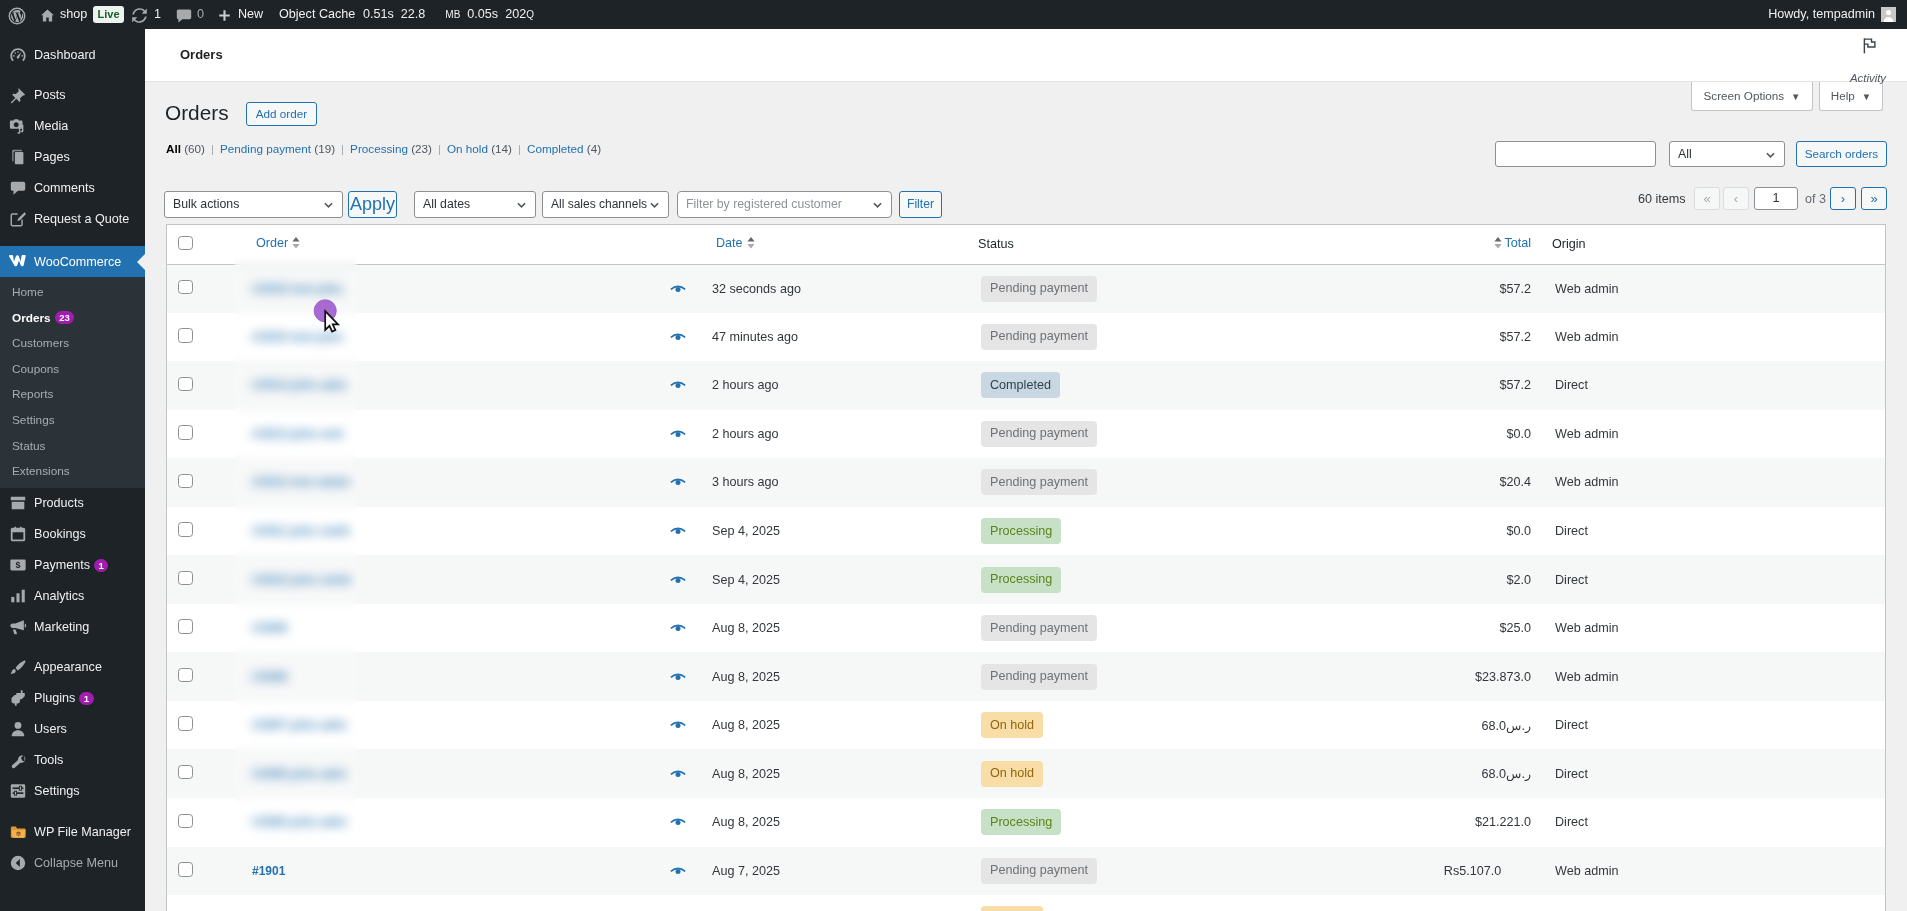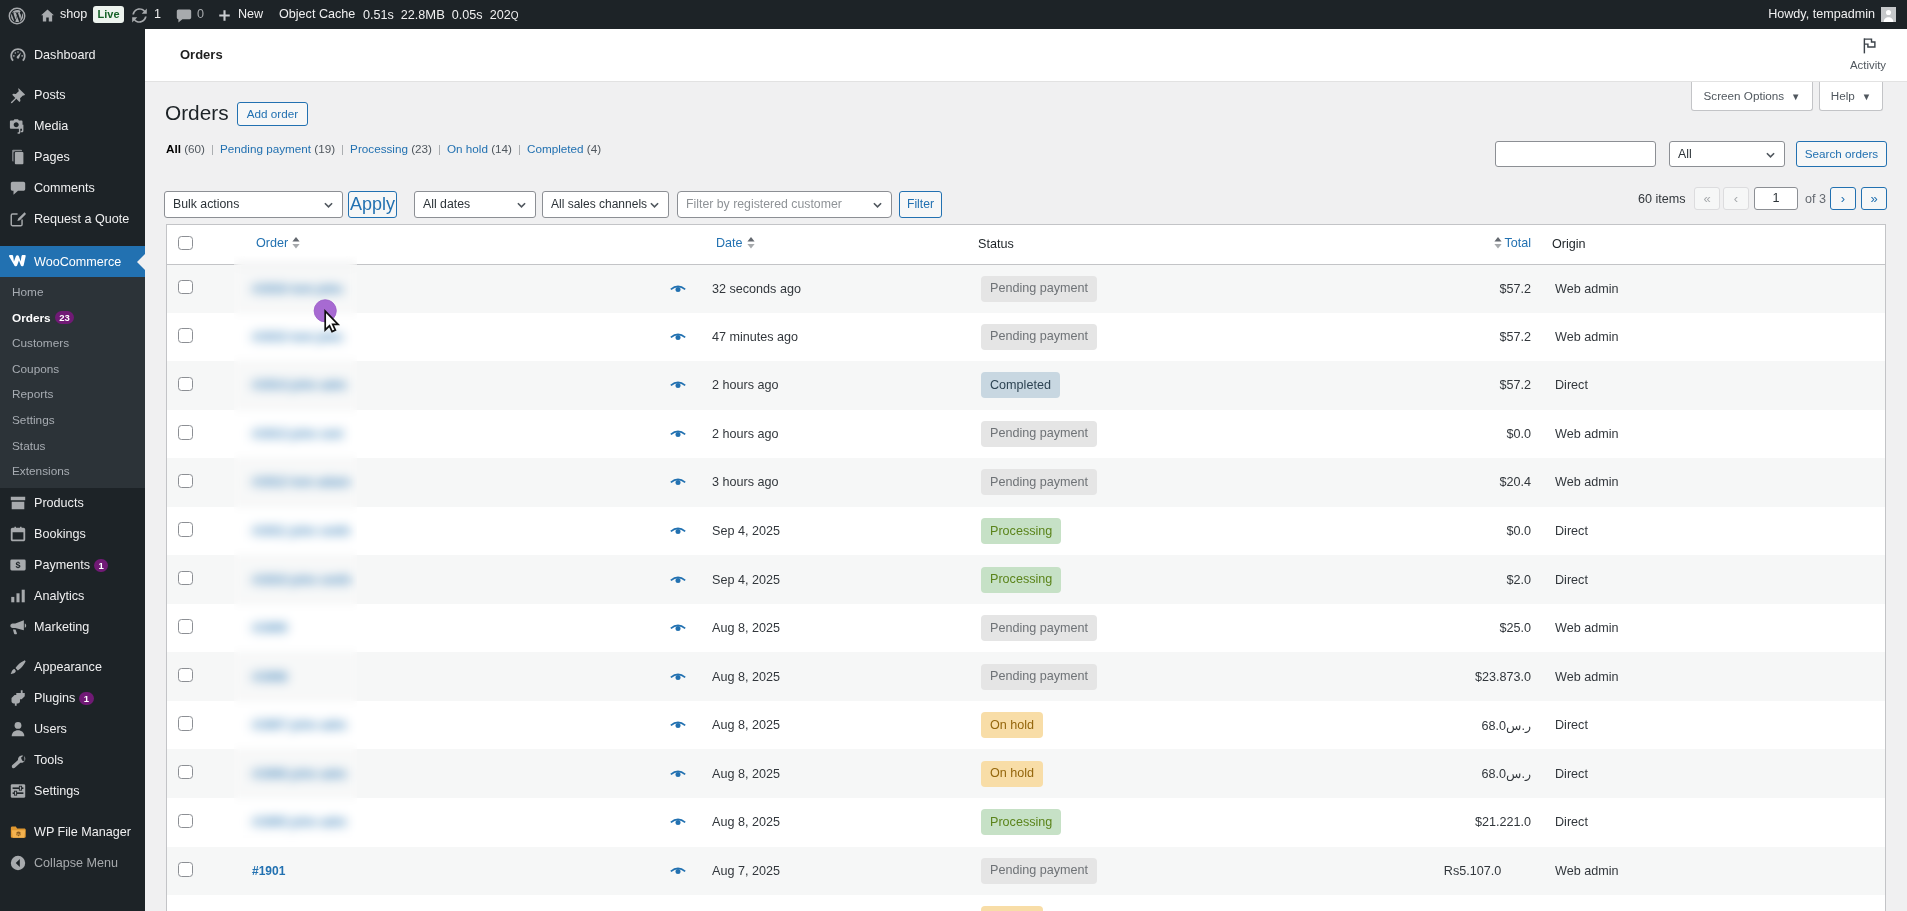--- a/index.html
+++ b/index.html
@@ -18,36 +18,36 @@
 .mi { position:relative; height:31px; color:#f0f0f1; font-size:12.6px; }
 .mi .ico { position:absolute; left:9px; top:50%; margin-top:-9px; width:18px; height:18px; }
 .mi .lbl { position:absolute; left:34px; top:50%; transform:translateY(-50%); }
 .msep { height:9px; }
 .mi.woo { background:#2271b1; height:31px; }
 .mi.woo .arrow { position:absolute; right:0; top:50%; margin-top:-8px; width:0; height:0;
   border:8px solid transparent; border-right:8px solid #f0f0f1; }
 #submenu { background:#2c3338; padding:3px 0 3px; }
 .smi { height:25.6px; line-height:25.6px; padding-left:12px; color:#a7acb2; font-size:11.8px; position:relative; }
 .smi.cur { color:#fff; font-weight:bold; }
-.badge { display:inline-block; background:#701a75; color:#fff; font-weight:bold; font-size:9.5px;
+.badge { display:inline-block; background:#a21caf; color:#fff; font-weight:bold; font-size:9.5px;
   border-radius:7px; padding:1px 4.5px; margin-left:4px; vertical-align:0.5px; line-height:11px; }
 .badge.rnd { padding:1px 4.5px; }
 
 #wooheader { position:absolute; left:145px; top:29px; width:1762px; height:53px; background:#fff; border-bottom:1px solid #e2e2e2; z-index:30; }
 #wooheader .title { position:absolute; left:35px; top:18px; font-size:13px; font-weight:bold; color:#1e1e1e; }
 #activity { position:absolute; right:14px; top:8px; width:50px; text-align:center; color:#50575e; font-size:11.4px; }
 
 .smeta { position:absolute; top:82px; height:29px; background:#fff; border:1px solid #c3c4c7; border-top:none;
   border-radius:0 0 3px 3px; color:#50575e; font-size:11.7px; text-align:center; line-height:27px; z-index:20; }
 .smeta .car { display:inline-block; margin-left:7px; font-size:9.5px; color:#50575e; vertical-align:0.5px; }
 
 #h1 { position:absolute; left:165px; top:101px; font-size:20.8px; color:#1d2327; font-weight:400; }
 .btn { display:inline-block; background:#f6f7f7; border:1px solid #2271b1; border-radius:3px; color:#2271b1;
   font-size:11.7px; text-align:center; }
-#addorder { position:absolute; left:237px; top:102px; width:71px; height:24px; line-height:22px; }
+#addorder { position:absolute; left:246px; top:102px; width:71px; height:24px; line-height:22px; }
 
 #subsub { position:absolute; left:166px; top:142px; font-size:11.7px; color:#646970; }
 #subsub a { color:#2271b1; text-decoration:none; }
 #subsub .cnt { color:#50575e; }
 #subsub b { color:#000; }
 #subsub .sep { color:#a7aaad; padding:0 6px; }
 
 .fsel { position:absolute; background:#fff; border:1px solid #8c8f94; border-radius:3px; height:27px;
   font-size:12.3px; color:#2c3338; line-height:25px; padding-left:8px; }
 .fsel .chev { position:absolute; right:9px; top:10px; width:9px; height:6px; }
@@ -102,21 +102,21 @@
     <svg width="16" height="16" viewBox="0 0 20 20">
         <path fill="#a7aaad" d="M3 2h14c1.1 0 2 .9 2 2v8c0 1.1-.9 2-2 2H8l-5 4v-4H3c-1.1 0-2-.9-2-2V4c0-1.1.9-2 2-2z"></path>
       </svg>
   </span>
   <span class="it ab-gray" style="left:197px;">0</span>
   <span class="it" style="left:217px;top:1px;"><svg width="15" height="15" viewBox="0 0 20 20" style="vertical-align:middle;">
         <path fill="#c9ccd0" d="M8.6 3h2.8v5.6H17v2.8h-5.6V17H8.6v-5.6H3V8.6h5.6z"></path>
       </svg></span>
   <span class="it" style="left:238px;">New</span>
   <span class="it" style="left:279px;">Object Cache</span>
-  <span class="it" style="left:363px;">0.51s&nbsp; 22.8<span style="font-size:13px;">MB</span>&nbsp; 0.05s&nbsp; 202<span style="font-size:10px;">Q</span></span>
+  <span class="it" style="left:363px;">0.51s&nbsp; 22.8<span style="font-size:10px;margin-left:20px;">MB</span>&nbsp; 0.05s&nbsp; 202<span style="font-size:10px;">Q</span></span>
   <span class="it" style="right:32px;">Howdy, tempadmin</span>
   <span style="position:absolute;left:1881px;top:7px;width:15px;height:15px;">
     <svg width="15" height="15" viewBox="0 0 20 20">
         <rect width="20" height="20" fill="#c6c8ca"></rect>
         <circle cx="10" cy="7.4" r="3.4" fill="#fff"></circle>
         <path d="M3.6 20c0-3.8 2.9-6.4 6.4-6.4s6.4 2.6 6.4 6.4z" fill="#fff"></path>
       </svg>
   </span>
 </div>
 
@@ -275,21 +275,21 @@
 
 <div id="wooheader">
   <span class="title">Orders</span>
   <div id="activity">
     <svg width="15" height="17" viewBox="0 0 20 22">
         <g fill="none" stroke="#3c434a" stroke-width="1.9">
           <path d="M4.5 21.5V1.5"></path>
           <path d="M4.5 2.5h9.5v3.8h4.5V13h-9.3V9.2H4.5"></path>
         </g>
       </svg>
-    <div style="margin-top:3px;">Activity</div>
+    <div style="margin-top:16px;font-style:italic;">Activity</div>
   </div>
 </div>
 <div class="smeta" style="left:1691px;width:122px;">Screen Options<span class="car">▼</span></div>
 <div class="smeta" style="left:1819px;width:64px;">Help<span class="car">▼</span></div>
 
 <div id="h1">Orders</div>
 <div id="addorder" class="btn">Add order</div>
 <div id="subsub"><b>All</b> <span class="cnt">(60)</span><span class="sep">|</span><a>Pending payment</a> <span class="cnt">(19)</span><span class="sep">|</span><a>Processing</a> <span class="cnt">(23)</span><span class="sep">|</span><a>On hold</a> <span class="cnt">(14)</span><span class="sep">|</span><a>Completed</a> <span class="cnt">(4)</span></div>
 
 <div class="inputbox" style="left:1495px;top:141px;width:161px;height:26px;"></div>

